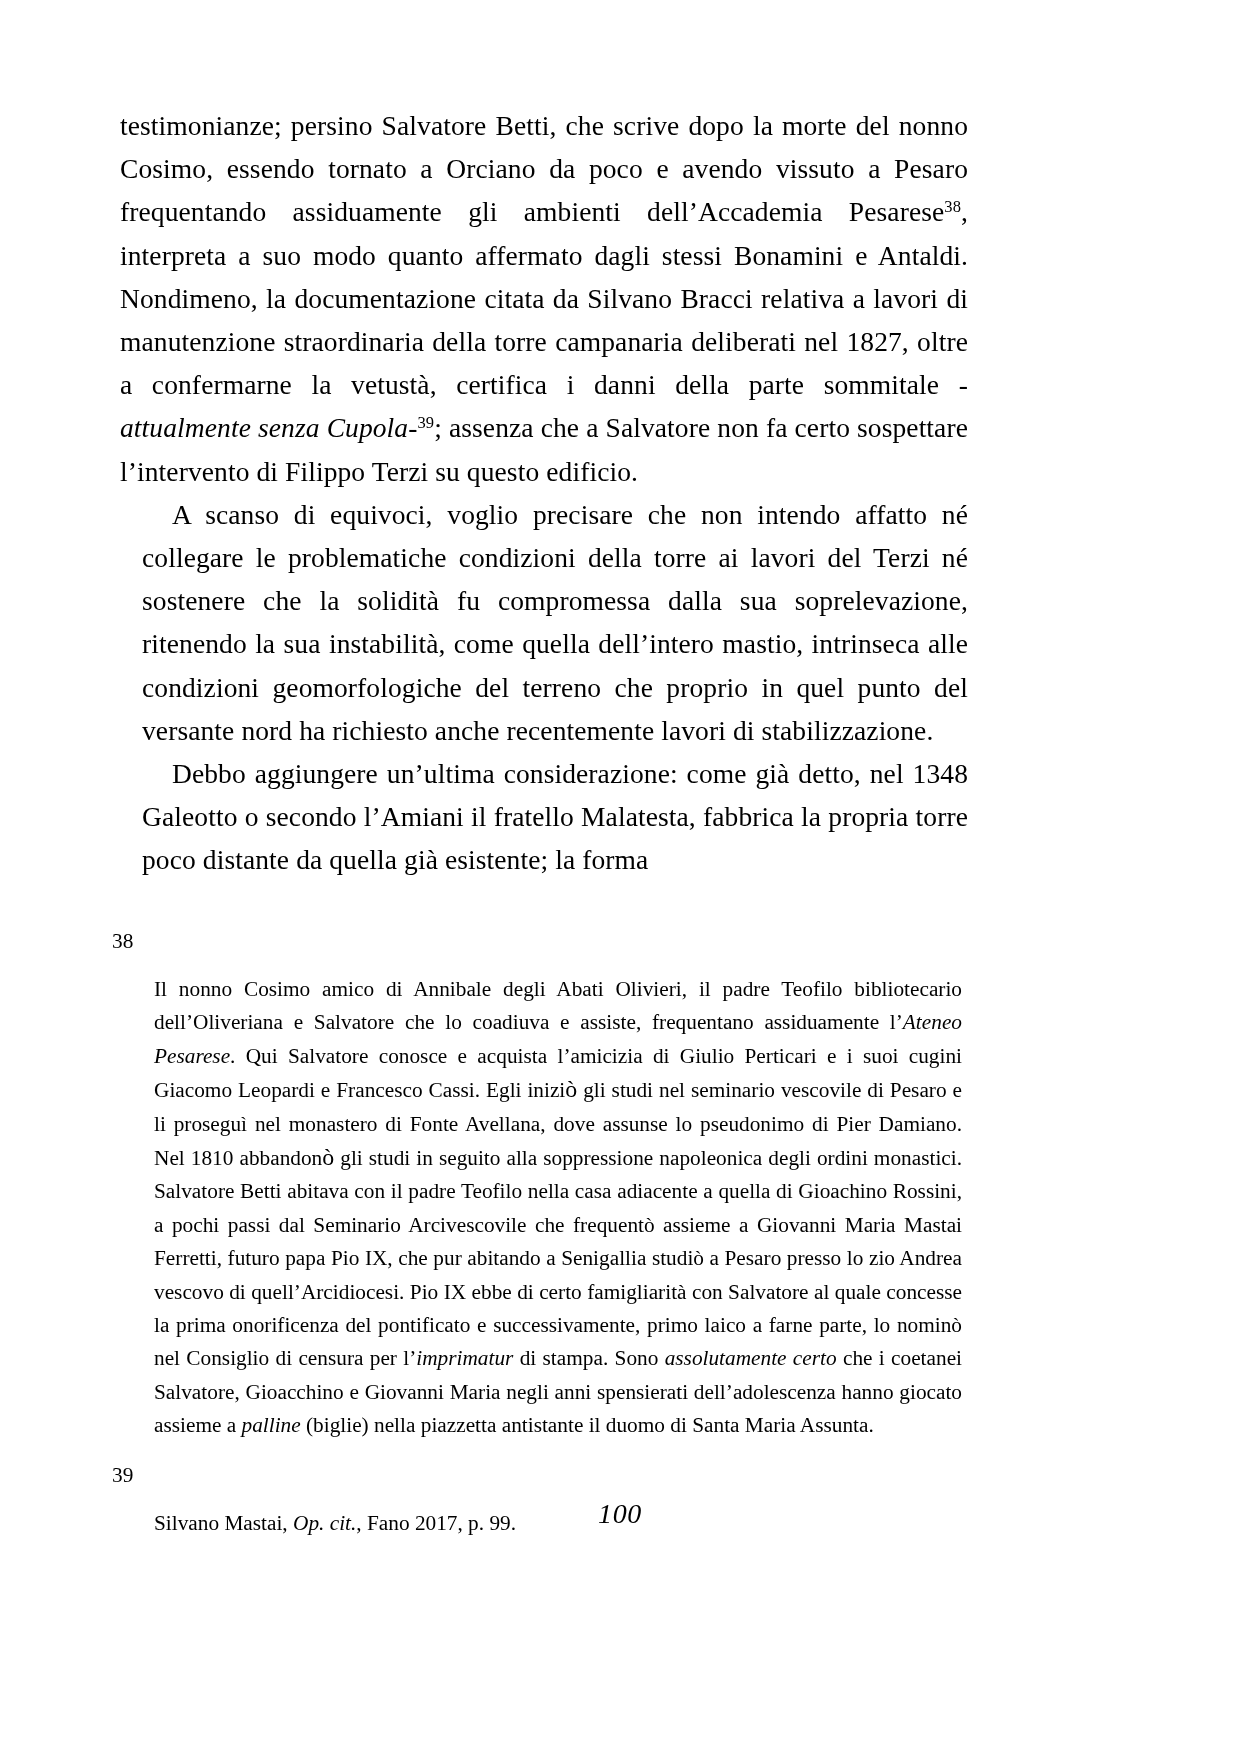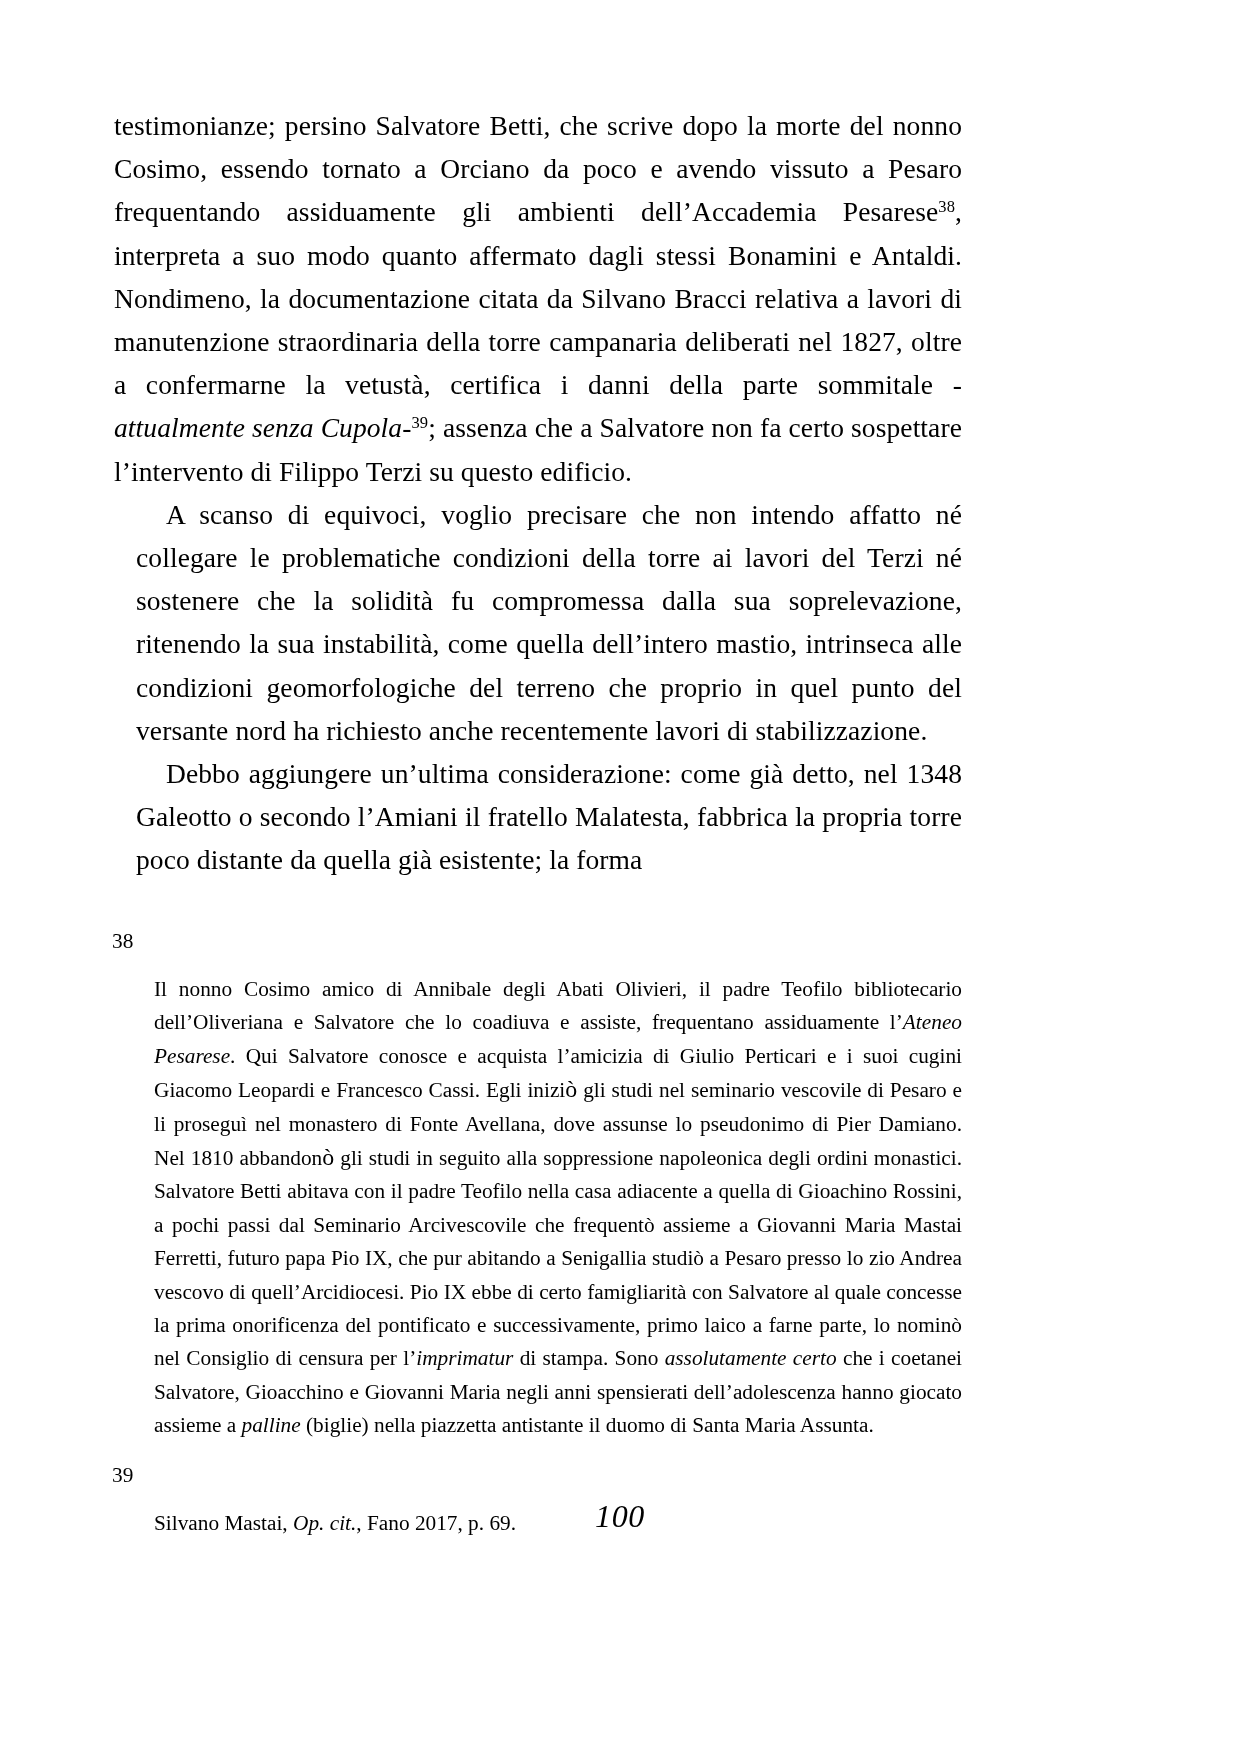--- a/index.html
+++ b/index.html
@@ -17,21 +17,21 @@
   }
   .page {
     position: absolute;
     left: 0; top: 0;
     width: 1240px;
     height: 1754px;
     box-sizing: border-box;
   }
   .content {
     position: absolute;
-    left: 114px;
+    left: 120px;
     top: 104px;
     width: 848px;
   }
   
   .body-text {
     font-size: 27.5px;
     line-height: 43.2px;
     text-align: justify;
     text-justify: inter-word;
     letter-spacing: 0.1px;
@@ -81,21 +81,21 @@
   }
   .fn-body .it { font-style: italic; }
   .fn-body .bigo { font-size: 1.12em; }
   
   .page-number {
     position: absolute;
     left: 0;
     top: 1498px;
     width: 1240px;
     text-align: center;
-    font-size: 32px;
+    font-size: 28px;
     font-style: italic;
     letter-spacing: 0.6px;
   }
 </style>
 </head>
 <body>
 
 <div class="page">
 
   <div class="content">
@@ -106,19 +106,19 @@
       </div>
   </div>
 
   <div class="footnotes" id="footnotes">
       <div class="fn">
         <div class="fn-num">38</div>
         <div class="fn-body"><span>Il nonno Cosimo amico di Annibale degli Abati Olivieri, il padre Teofilo bibliotecario dell’Oliveriana e Salvatore che lo coadiuva e assiste, frequentano assiduamente l’</span><span class="it">Ateneo Pesarese</span><span>. Qui Salvatore conosce e acquista l’amicizia di Giulio Perticari e i suoi cugini Giacomo Leopardi e Francesco Cassi. Egli inizi</span><span class="bigo">ò</span><span> gli studi nel seminario vescovile di Pesaro e li proseguì nel monastero di Fonte Avellana, dove assunse lo pseudonimo di Pier Damiano. Nel 1810 abbandon</span><span class="bigo">ò</span><span> gli studi in seguito alla soppressione napoleonica degli ordini monastici. Salvatore Betti abitava con il padre Teofilo nella casa adiacente a quella di Gioachino Rossini, a pochi passi dal Seminario Arcivescovile che frequentò assieme a Giovanni Maria Mastai Ferretti, futuro papa Pio IX, che pur abitando a Senigallia studiò a Pesaro presso lo zio Andrea vescovo di quell’Arcidiocesi. Pio IX ebbe di certo famigliarità con Salvatore al quale concesse la prima onorificenza del pontificato e successivamente, primo laico a farne parte, lo nominò nel Consiglio di censura per l’</span><span class="it">imprimatur</span><span> di stampa. Sono </span><span class="it">assolutamente certo</span><span> che i coetanei Salvatore, Gioacchino e Giovanni Maria negli anni spensierati dell’adolescenza hanno giocato assieme a </span><span class="it">palline</span><span> (biglie) nella piazzetta antistante il duomo di Santa Maria Assunta.</span></div>
       </div>
       <div class="fn">
         <div class="fn-num">39</div>
-        <div class="fn-body"><span>Silvano Mastai, </span><span class="it">Op. cit.</span><span>, Fano 2017, p. 69.</span></div>
+        <div class="fn-body"><span>Silvano Mastai, </span><span class="it">Op. cit.</span><span>, Fano 2017, p. 99.</span></div>
       </div>
     </div>
 
   <div class="page-number">100</div>
 
 </div>
 
 </body></html>

